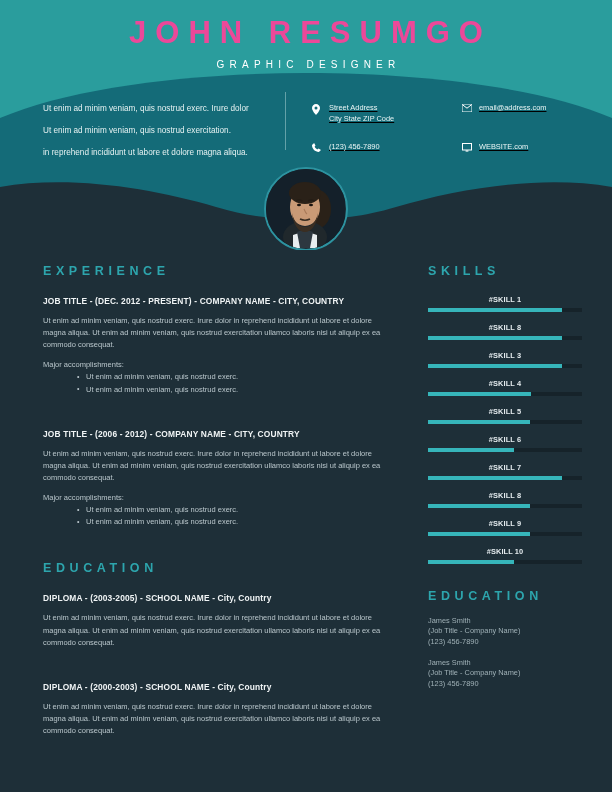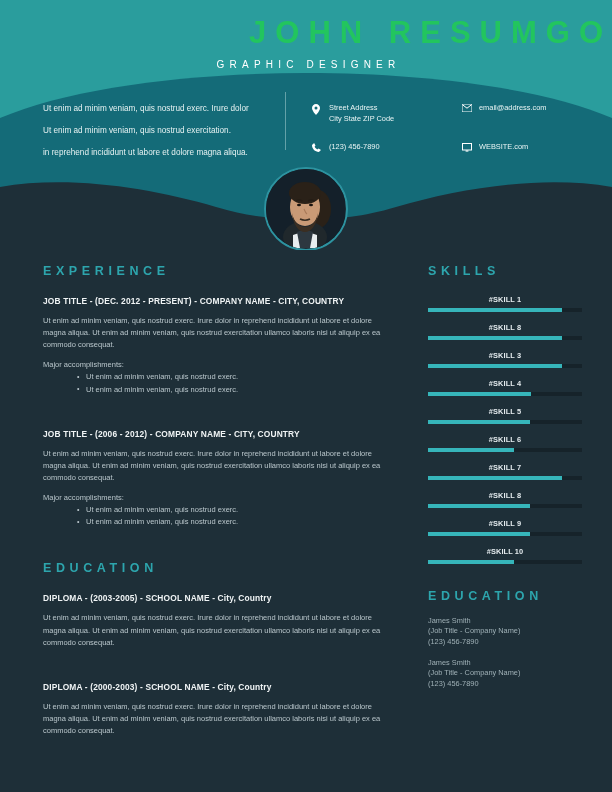--- a/index.html
+++ b/index.html
@@ -10,37 +10,37 @@
     position:relative;
     overflow:hidden;
   }
 
   
   .header-wrap { position:absolute; left:0; top:0; width:612px; height:250px; overflow:hidden; }
   .header-svg { position:absolute; left:0; top:0; }
 
   .name-block { position:absolute; left:0; top:16px; width:612px; text-align:center; z-index:4; }
   .name {
-    color:#22c55e; font-size:31px; font-weight:bold;
-    letter-spacing:9px; line-height:1.1; padding-left:9px;text-align:right;
+    color:#ec4899; font-size:31px; font-weight:bold;
+    letter-spacing:9px; line-height:1.1; padding-left:9px;
   }
   .subtitle {
     color:#ffffff; font-size:10px; font-weight:normal;
     letter-spacing:5.2px; margin-top:9px; padding-left:5px;
   }
 
   .hdr-content { position:absolute; left:0; top:103px; width:612px; z-index:4; display:flex; }
   .hdr-left { width:285px; padding-left:43px; }
   .hdr-left p {
     color:#e6f2f2; font-size:8.2px; line-height:1.35; margin-bottom:11px;
   }
   .divider-v {
     width:1px; background:#7fb3b8; opacity:.75; margin:-11px 0 0 0; height:58px;
   }
-  .hdr-right { flex:1; padding-left:26px; display:flex; flex-wrap:wrap; }
+  .hdr-right { flex:1; padding-left:26px; display:flex; flex-wrap:wrap;text-decoration:underline; }
   .ci { width:50%; display:flex; align-items:flex-start; margin-bottom:18px; }
   .ci-ico { width:17px; flex:0 0 17px; padding-top:1px; }
   .ci-ico svg { display:block; fill:#ffffff; }
   .ci-txt { color:#eaf5f5; font-size:7.4px; line-height:1.45; }
 
   .avatar {
     position:absolute; left:264px; top:167px; width:84px; height:84px;
     border-radius:50%; background:#1b2b33; border:2.5px solid #2d93a0;
     overflow:hidden; z-index:6;
   }

